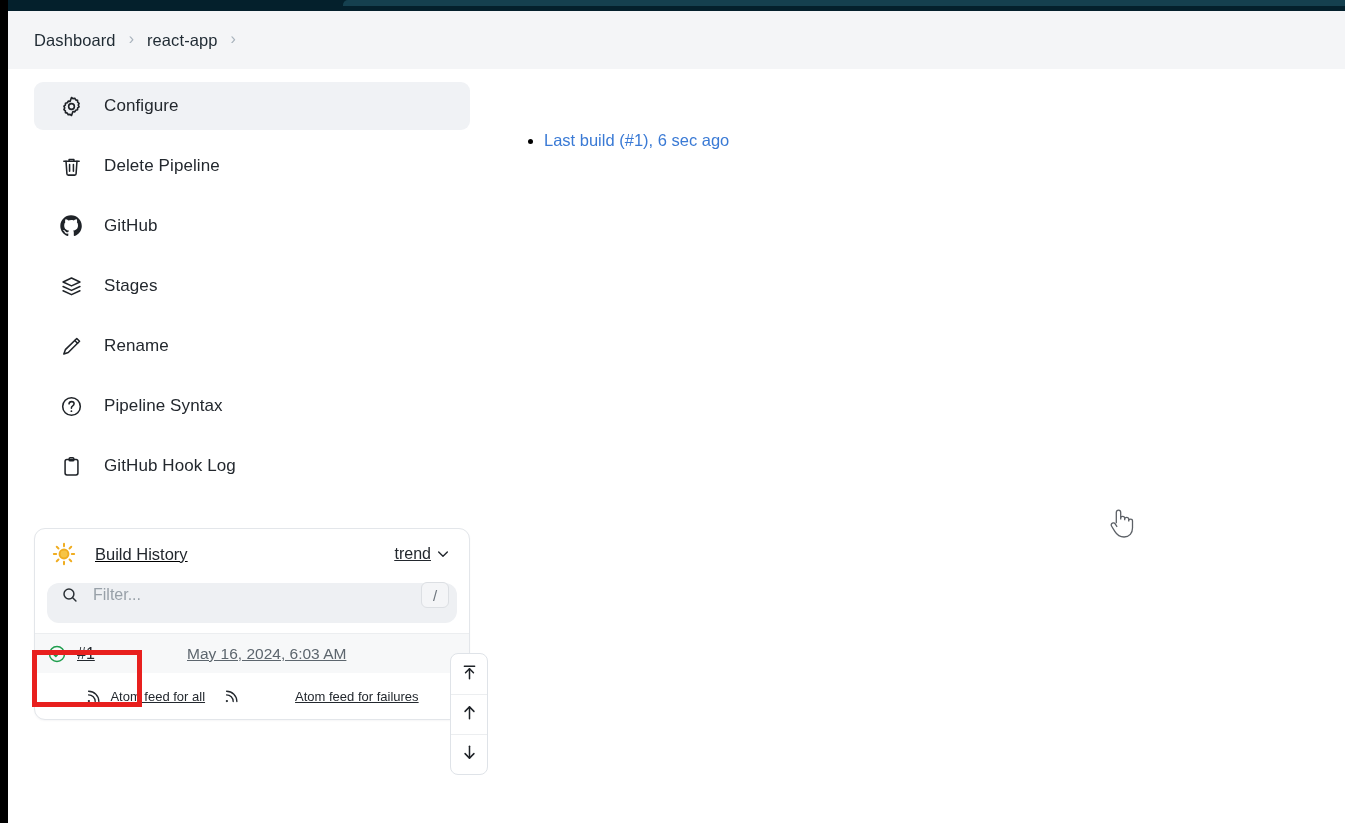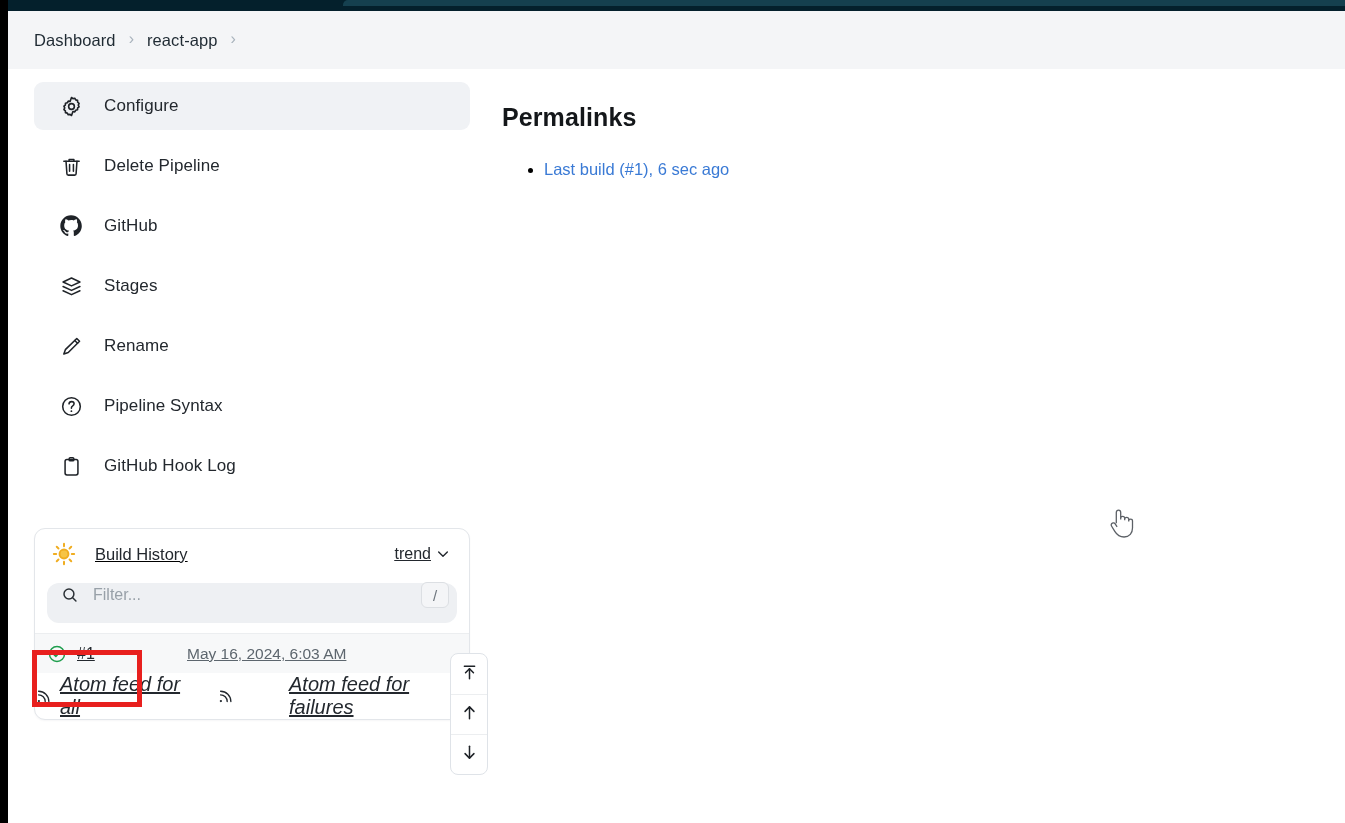--- a/index.html
+++ b/index.html
@@ -158,21 +158,21 @@
     text-decoration: underline;
   }
   .bh-feeds {
     height: 46px;
     display: flex; align-items: center; justify-content: center;
     gap: 10px;
   }
   .feed { display: flex; align-items: center; cursor: pointer; }
   .feed .rss { width: 18px; height: 18px; margin-right: 7px; color: #23282e; }
   .feed span {
-    font-size: 20px; color: #23282e; text-decoration: underline; font-style: italic;
+    font-size: 13px; color: #23282e; text-decoration: underline;
   }
   .feed + .feed { margin-left: 8px; gap: 47px; }
   
   .navbtns {
     position: absolute; left: 442px; top: 584px;
     width: 38px;
     background: #ffffff;
     border: 1px solid #dfe3e8;
     border-radius: 8px;
     overflow: hidden;
@@ -406,21 +406,20 @@
         <span>
           <svg viewBox="0 0 24 24" width="19" height="19" fill="none" stroke="currentColor" stroke-width="1.9" stroke-linecap="round" stroke-linejoin="round">
             <path d="M12 4v15"></path>
             <path d="M6.4 13.4L12 19.1l5.6-5.7"></path>
           </svg>
         </span>
       </div>
     </div>
 
     <div class="main">
-      <h1>Permalinks</h1>
       <ul>
         <li>
           <a>Last build (#1), 6 sec ago</a>
         </li>
       </ul>
     </div>
 
     <div class="annot"></div>
 
     <div class="cursor">

